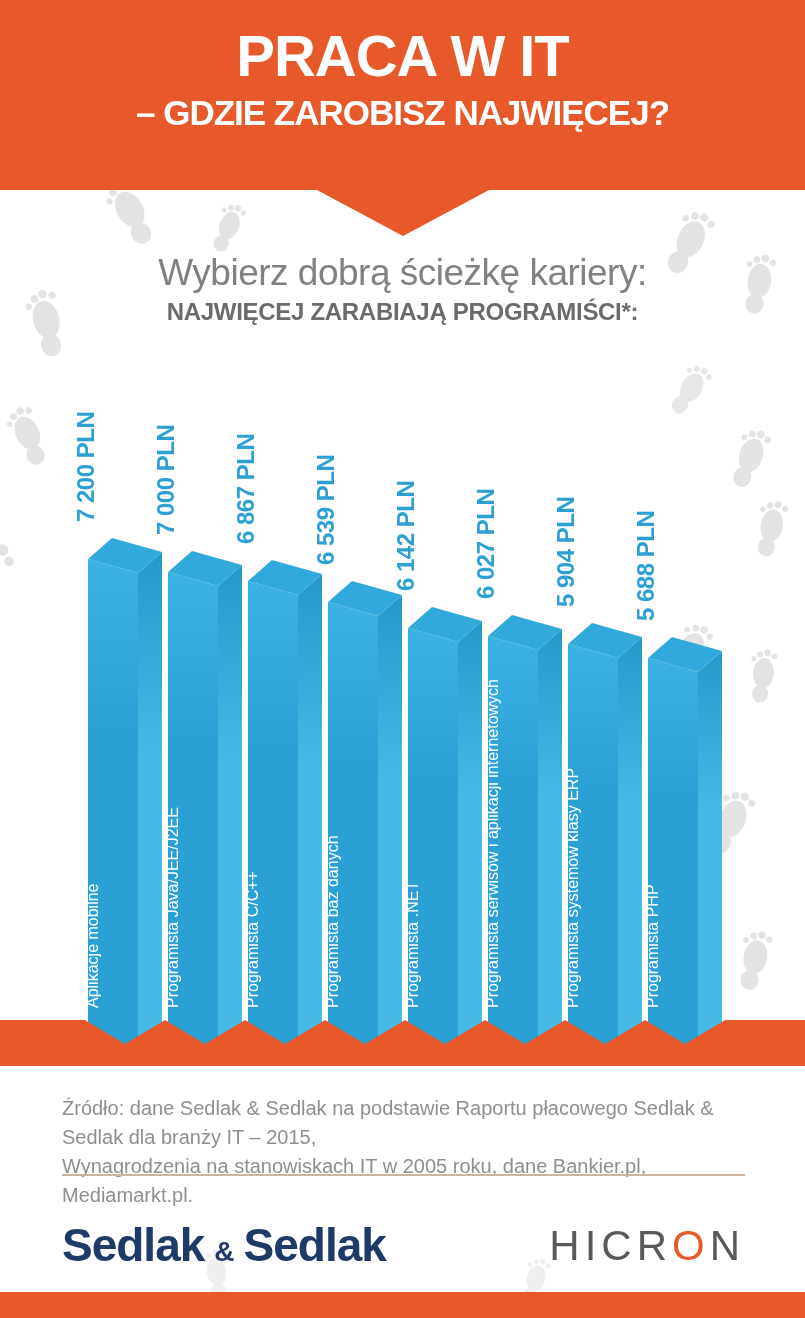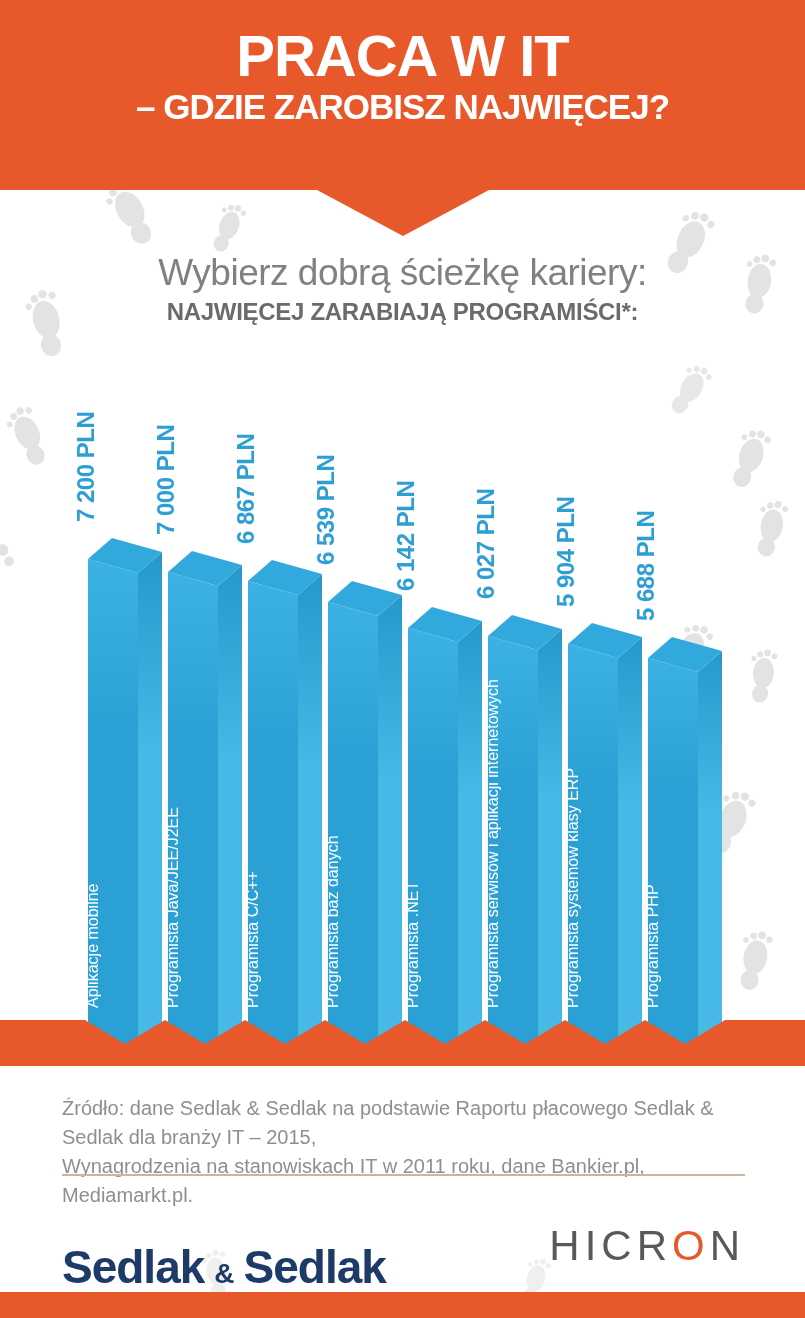--- a/index.html
+++ b/index.html
@@ -11,21 +11,21 @@
   
   .header {
     position:absolute; left:0; top:0; width:805px; height:190px;
     background:var(--orange); text-align:center; z-index:5;
   }
   .header-title {
     padding-top:26px; color:#fff; font-size:58px; font-weight:bold;
     letter-spacing:-1px; line-height:1.05;
   }
   .header-subtitle {
-    color:#fff; font-size:35px; font-weight:bold; letter-spacing:-1px;
+    margin-top:6px; color:#fff; font-size:35px; font-weight:bold; letter-spacing:-1px;
   }
   .header-pointer {
     position:absolute; left:50%; top:190px; transform:translateX(-50%);
     width:0; height:0; z-index:5;
     border-left:86px solid transparent; border-right:86px solid transparent;
     border-top:46px solid var(--orange);
   }
   
   .intro { position:absolute; left:0; top:252px; width:805px; text-align:center; z-index:3; }
   .intro-heading { color:var(--heading-gray); font-size:37px; font-weight:300; letter-spacing:-0.5px; }
@@ -53,21 +53,21 @@
     transform-origin:0 100%; transform:rotate(-90deg);
     color:#ffffff; font-size:16px; white-space:nowrap; text-align:left; z-index:3;
   }
   .base-band { position:absolute; left:0; top:1014px; z-index:4; }
   
   .source { position:absolute; left:62px; top:1094px; width:700px; z-index:3;
             color:var(--source-gray); font-size:20px; line-height:29px; }
   .divider { position:absolute; left:62px; top:1174px; width:683px; height:2px;
              background:var(--divider-tan); z-index:3; }
   .logo-sedlak { position:absolute; left:62px; top:1218px; z-index:3;
-                 color:var(--sedlak-navy); font-weight:bold; font-size:46px; letter-spacing:-1px;margin-top:22px; }
+                 color:var(--sedlak-navy); font-weight:bold; font-size:46px; letter-spacing:-1px; }
   .logo-sedlak .amp { font-size:28px; margin:0 10px; }
   .logo-hicron { position:absolute; right:60px; top:1222px; z-index:3;
                  color:var(--hicron-gray); font-size:42px; font-weight:400; letter-spacing:5px; }
   .logo-hicron .o-mark { color:var(--orange); }
   .bottom-strip { position:absolute; left:0; top:1292px; width:805px; height:26px;
                   background:var(--orange); z-index:5; }
 </style>
 </head>
 <body>
 
@@ -172,21 +172,21 @@
       <div class="bar-value-label" style="left: 659px; top: 595px;">5 688 PLN</div>
       <div class="bar-label" style="left: 663px; top: 988px; width: 319px;">Programista PHP</div>
     </div>
 
   <svg class="base-band" width="805" height="52" viewBox="0 0 805 52">
     <polygon fill="#E7592A" points="0,6 85,6 125,30 165,6 205,30 245,6 285,30 325,6 365,30 405,6 445,30 485,6 525,30 565,6 605,30 645,6 685,30 725,6 805,6 805,52 0,52"></polygon>
   </svg>
 
   <div class="source">
     <div>Źródło: dane Sedlak &amp; Sedlak na podstawie Raportu płacowego Sedlak &amp; Sedlak dla branży IT – 2015,</div>
-    <div>Wynagrodzenia na stanowiskach IT w 2011 roku, dane Bankier.pl, Mediamarkt.pl.</div>
+    <div>Wynagrodzenia na stanowiskach IT w 2005 roku, dane Bankier.pl, Mediamarkt.pl.</div>
   </div>
   <div class="divider"></div>
 
   <div class="logo-sedlak">
     <span>Sedlak</span><span class="amp">&amp;</span><span>Sedlak</span>
   </div>
   <div class="logo-hicron">
     <span>HICR</span><span class="o-mark">O</span><span>N</span>
   </div>
 

